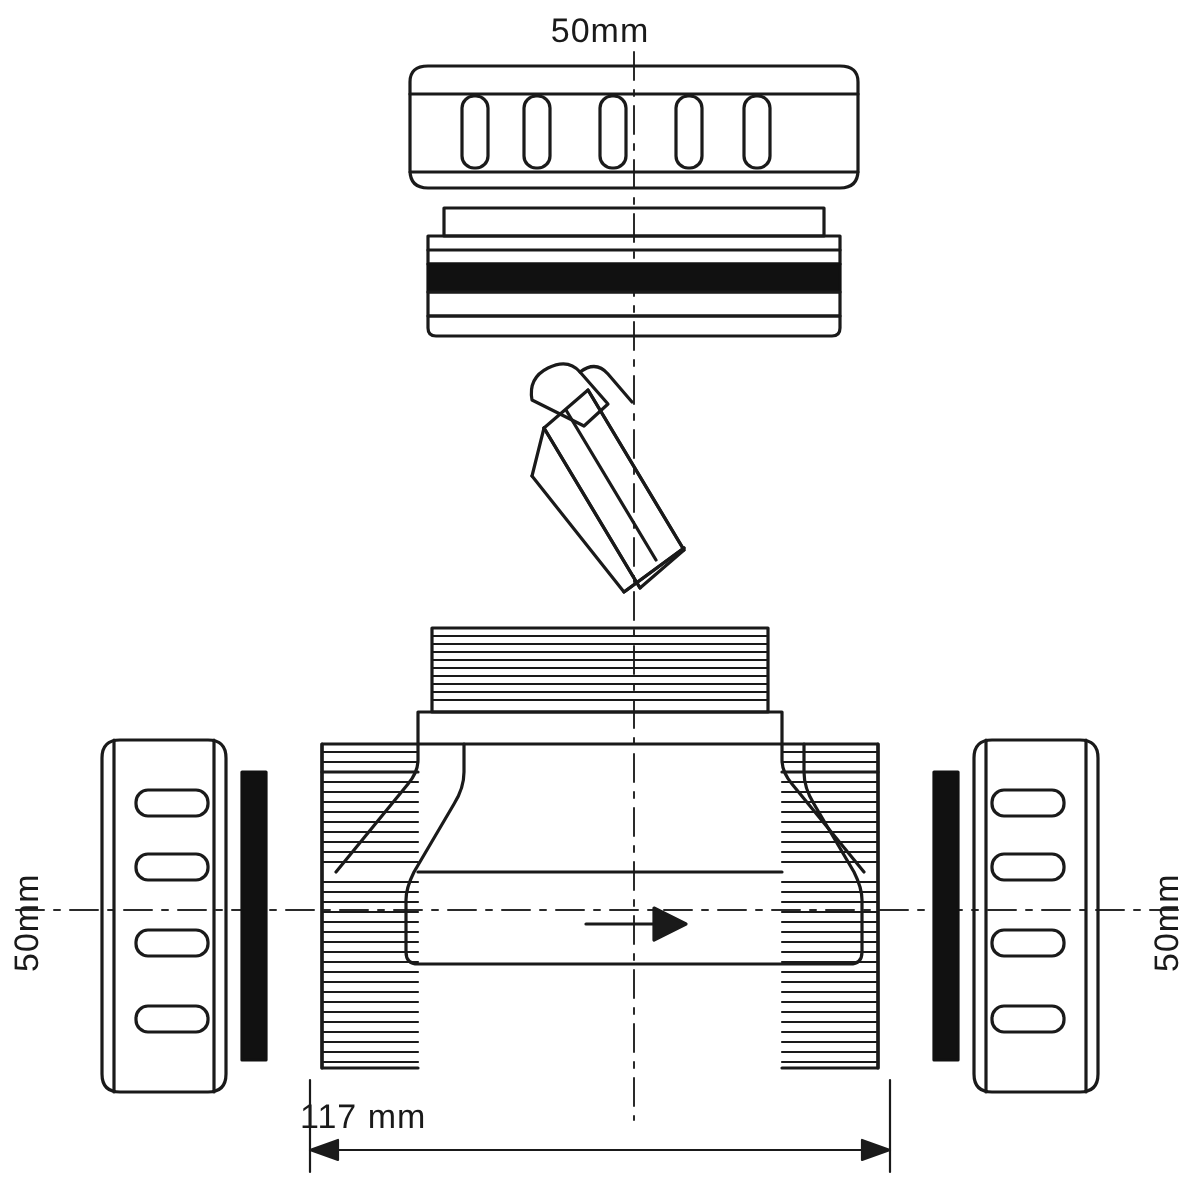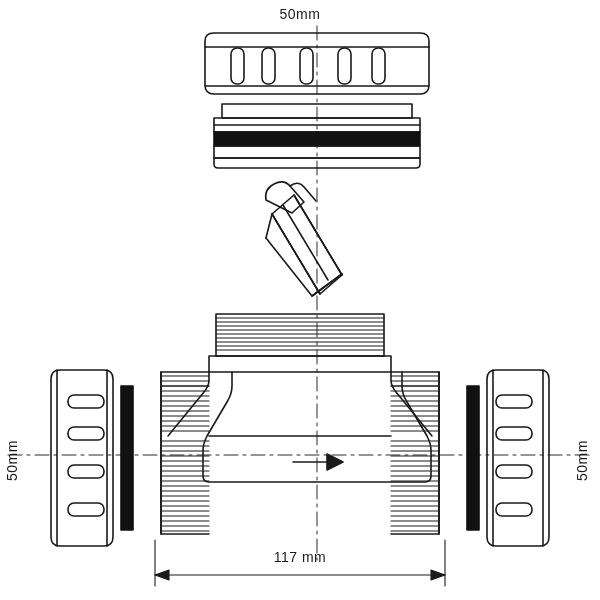--- a/index.html
+++ b/index.html
@@ -20,21 +20,21 @@
   #drawing {
     position: absolute;
     left: 0;
     top: 0;
     width: 600px;
     height: 600px;
   }
   .dim-label {
     position: absolute;
     color: #1a1a1a;
-    font-size: 14px;
+    font-size: 17px;
     letter-spacing: 0.5px;
     white-space: nowrap;
     font-family: "Liberation Sans", sans-serif;
   }
   #label-top {
     left: 0;
     top: 6px;
     width: 600px;
     text-align: center;
   }
@@ -53,21 +53,20 @@
     width: 24px;
     height: 110px;
     writing-mode: vertical-rl;
     transform: rotate(180deg);
     text-align: center;
   }
   #label-bottom {
     left: 150px;
     top: 549px;
     width: 300px;
-    text-align: center;
   }
 </style>
 </head>
 <body>
 
 <div id="page">
 
   <svg id="drawing" viewBox="0 0 600 600">
     <g fill="none" stroke="#1a1a1a" stroke-width="1.6" stroke-linejoin="round" stroke-linecap="round">
 

